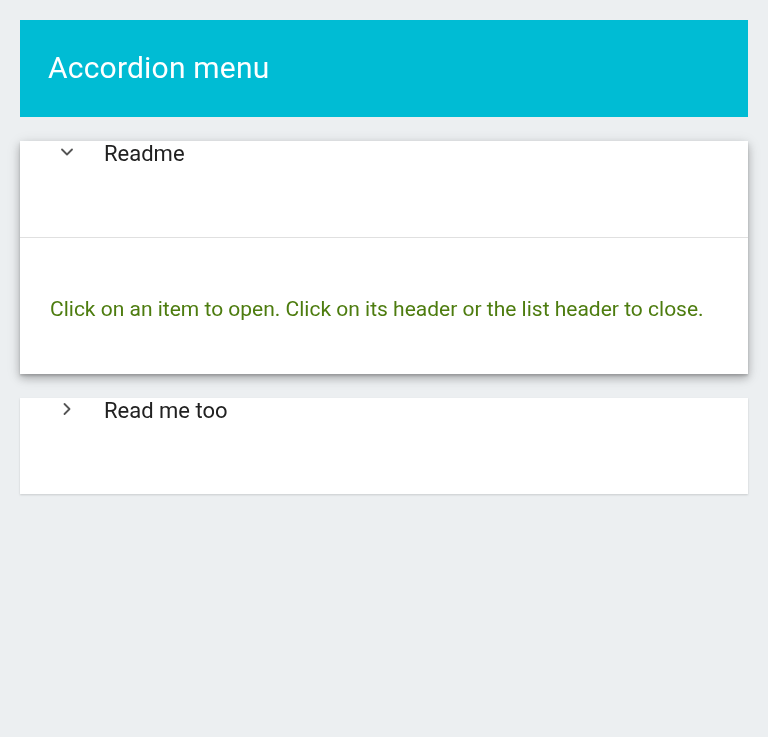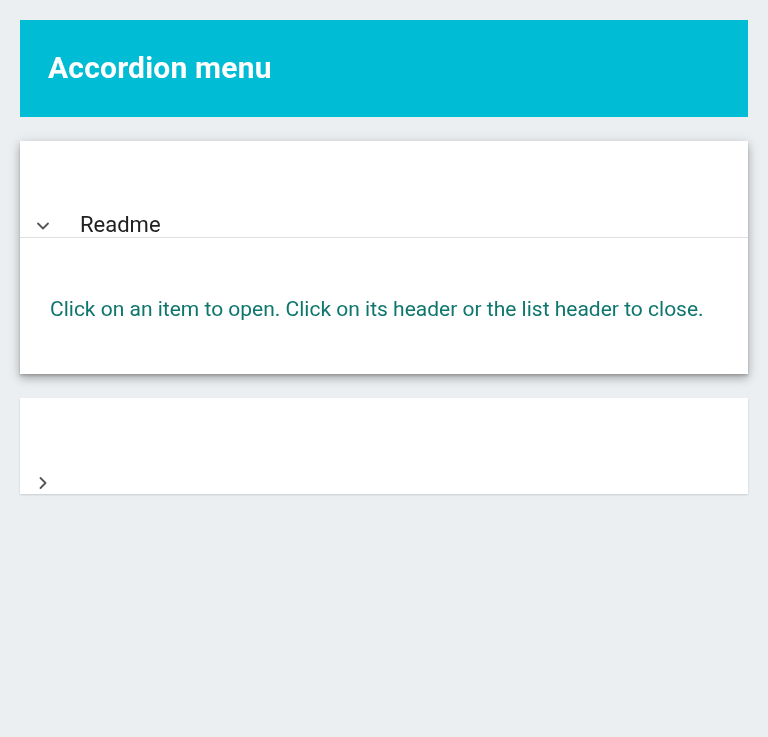--- a/index.html
+++ b/index.html
@@ -11,40 +11,40 @@
     -webkit-font-smoothing: antialiased;
   }
   .page {
     padding: 20px;
   }
   .header-bar {
     background: #00bcd4;
     color: #ffffff;
     padding: 30px 16px 32px 28px;
     font-size: 30px;
-    font-weight: 700;
+    font-weight: 400;
     letter-spacing: 0.2px;
   }
 
   .card {
     background: #ffffff;
     margin-top: 24px;
   }
   .card.elevated {
     box-shadow:
       0 2px 2px rgba(0,0,0,0.14),
       0 3px 14px rgba(0,0,0,0.12),
       0 4px 8px rgba(0,0,0,0.22);
   }
 
   .item-header {
     display: flex;
-    align-items: flex-end;
+    align-items: flex-start;
     height: 96px;
-    padding: 0 12px;
+    padding: 0 36px;
     cursor: pointer;
     border-top: 1px solid #e0e0e0;
   }
   .item-header:first-child {
     border-top: none;
   }
   .item-header .chev {
     width: 22px;
     height: 22px;
     flex: 0 0 22px;
@@ -58,21 +58,21 @@
     font-size: 22px;
     color: #212121;
     font-weight: 400;
   }
 
   .item-body {
     border-top: 1px solid #e0e0e0;
     padding: 56px 30px 48px 30px;
     font-size: 21px;
     line-height: 1.5;
-    color: #0f766e;
+    color: #4d7c0f;
   }
 
   .list-card {
     background: #ffffff;
     margin-top: 24px;
     box-shadow: 0 1px 2px rgba(0,0,0,0.15);
   }
   .list-card .item-header {
     border-top: 1px solid #e0e0e0;
   }
@@ -104,15 +104,16 @@
     </div>
   </div>
 
   <div class="list-card">
     <div class="item-header">
       <span class="chev">
         <svg width="20" height="20" viewBox="0 0 24 24" fill="none" stroke="#555" stroke-width="2.2" stroke-linecap="round" stroke-linejoin="round">
           <polyline points="9 6 15 12 9 18"></polyline>
         </svg>
       </span>
+      <span class="label">Read me too</span>
     </div>
   </div>
 </div>
 
 </body></html>

